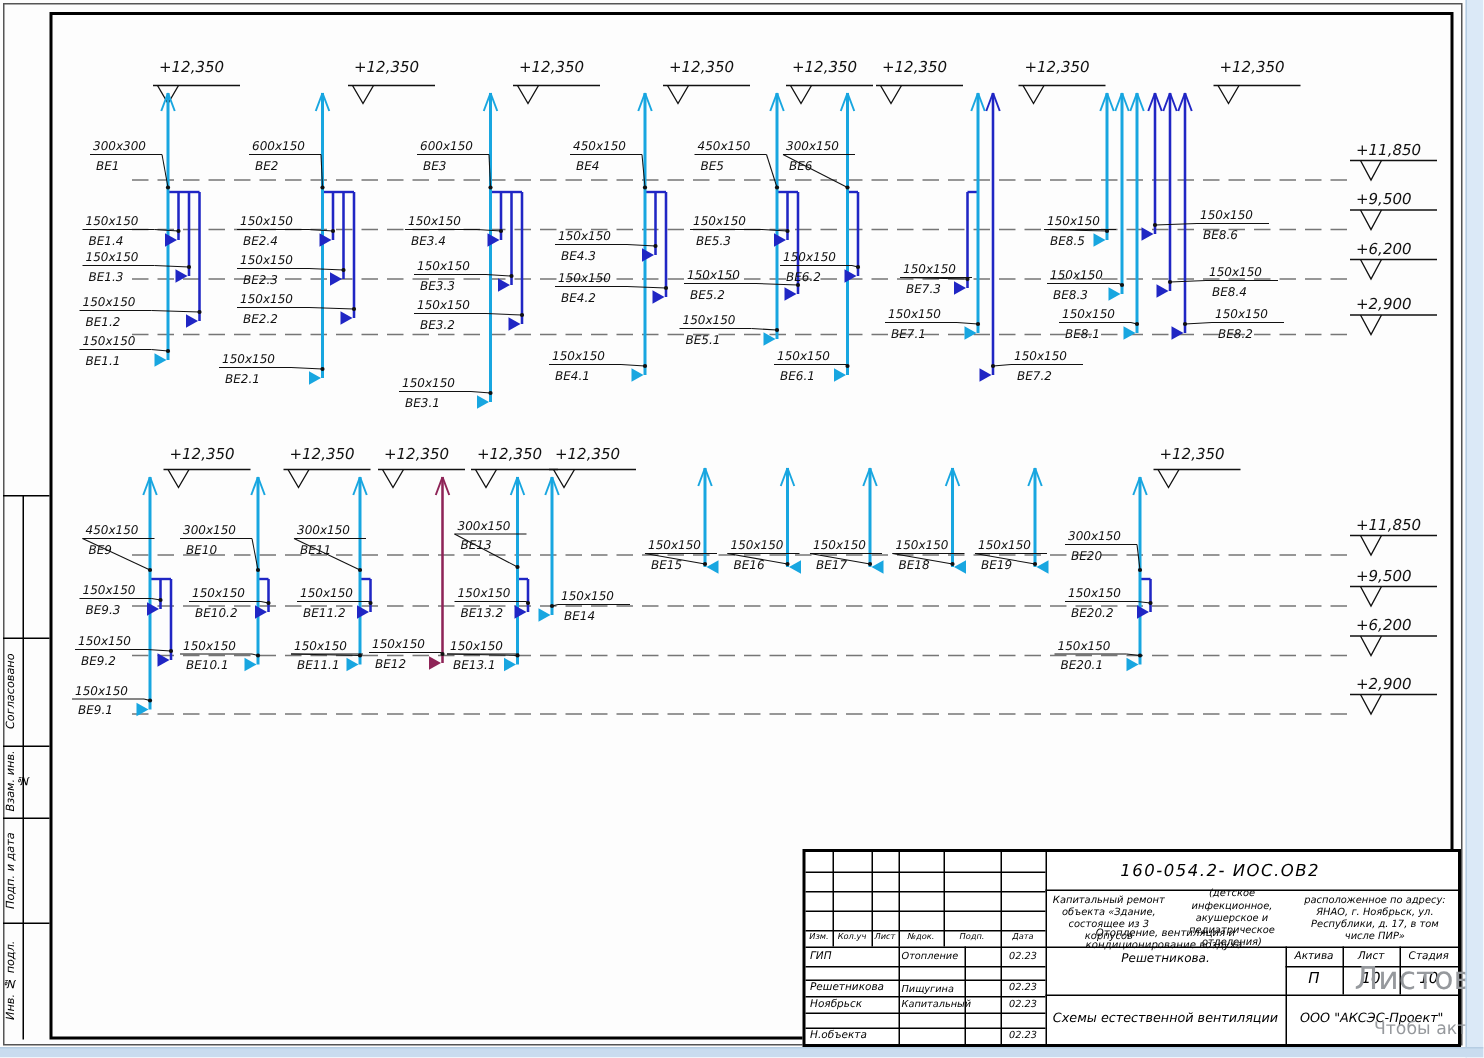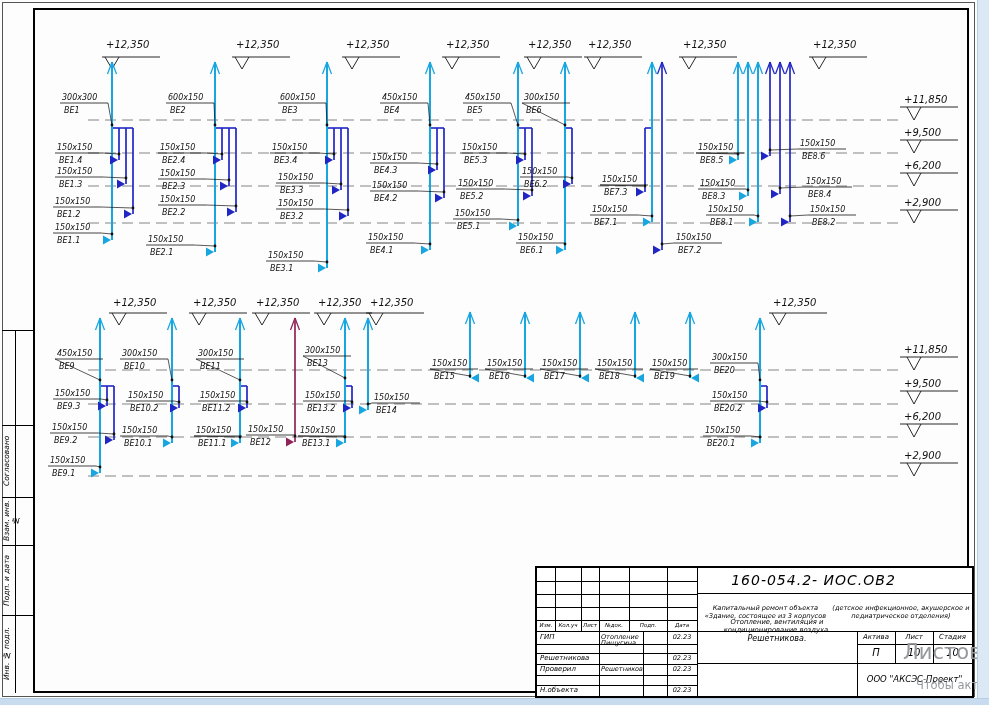--- a/index.html
+++ b/index.html
@@ -607,46 +607,48 @@
     <div class="tbt" style="left:44px;top:52px;width:18px;height:11px;font-size:5.5px">Лист</div>
     <div class="tbt" style="left:62px;top:52px;width:30px;height:11px;font-size:5.5px">№док.</div>
     <div class="tbt" style="left:92px;top:52px;width:38px;height:11px;font-size:5.5px">Подп.</div>
     <div class="tbt" style="left:130px;top:52px;width:30px;height:11px;font-size:5.5px">Дата</div>
 
     <div class="tbt tbl" style="left:3px;top:63px;width:58px;height:13px;font-size:7px">ГИП</div>
     <div class="tbt tbl" style="left:64px;top:63px;width:42px;height:13px;font-size:6.5px">Отопление</div>
     <div class="tbt" style="left:130px;top:63px;width:30px;height:13px;font-size:6.5px">02.23</div>
 
     <div class="tbt tbl" style="left:3px;top:85px;width:58px;height:11px;font-size:7px">Решетникова</div>
-    <div class="tbt tbl" style="left:64px;top:70px;width:42px;height:11px;font-size:6.5px">Пищугина</div>
+    <div class="tbt tbl" style="left:64px;top:86px;width:42px;height:11px;font-size:6.5px">Пищугина</div>
     <div class="tbt" style="left:130px;top:85px;width:30px;height:11px;font-size:6.5px">02.23</div>
 
-    <div class="tbt tbl" style="left:3px;top:96px;width:58px;height:11px;font-size:7px">Проверил</div>
-    <div class="tbt tbl" style="left:64px;top:96px;width:42px;height:11px;font-size:6.5px">Решетников</div>
+    <div class="tbt tbl" style="left:3px;top:96px;width:58px;height:11px;font-size:7px">Ноябрьск</div>
+    <div class="tbt tbl" style="left:64px;top:96px;width:42px;height:11px;font-size:6.5px">Капитальный</div>
     <div class="tbt" style="left:130px;top:96px;width:30px;height:11px;font-size:6.5px">02.23</div>
 
     <div class="tbt tbl" style="left:3px;top:117px;width:58px;height:11px;font-size:7px">Н.объекта</div>
     <div class="tbt tbl" style="left:64px;top:117px;width:42px;height:11px;font-size:6.5px"></div>
     <div class="tbt" style="left:130px;top:117px;width:30px;height:11px;font-size:6.5px">02.23</div>
 
-    <div class="tbt" style="left:160px;top:0;width:233px;height:25px;font-size:14px;letter-spacing:1px">160-054.2- ИОС.ОВ2</div>
+    <div class="tbt" style="left:160px;top:0;width:233px;height:25px;font-size:11px;letter-spacing:1px">160-054.2- ИОС.ОВ2</div>
     <div class="tbt" style="left:162px;top:26px;width:271px;height:36px;font-size:6.6px;flex-direction:row">
       <div>Капитальный ремонт объекта «Здание, состоящее из 3 корпусов</div>
       <div>(детское инфекционное, акушерское и педиатрическое отделения)</div>
+      <div>расположенное по адресу: ЯНАО, г. Ноябрьск, ул. Республики, д. 17, в том числе ПИР»</div>
     </div>
     <div class="tbt" style="left:162px;top:48px;width:156px;height:30px;font-size:6.8px;flex-direction:column">
       <div>Отопление, вентиляция и кондиционирование воздуха.</div>
       <div style="font-size:8px">Решетникова.</div>
     </div>
     <div class="tbt" style="left:320px;top:63px;width:38px;height:13px;font-size:7px">Актива</div>
     <div class="tbt" style="left:358px;top:63px;width:38px;height:13px;font-size:7px">Лист</div>
     <div class="tbt" style="left:396px;top:63px;width:39px;height:13px;font-size:7px">Стадия</div>
     <div class="tbt" style="left:320px;top:76px;width:38px;height:19px;font-size:10px">П</div>
     <div class="tbt" style="left:358px;top:76px;width:38px;height:19px;font-size:10px">10</div>
     <div class="tbt" style="left:396px;top:76px;width:39px;height:19px;font-size:10px">10</div>
+    <div class="tbt" style="left:162px;top:96px;width:156px;height:31px;font-size:8.5px">Схемы естественной вентиляции</div>
     <div class="tbt" style="left:322px;top:96px;width:111px;height:31px;font-size:8.5px">ООО "АКСЭС-Проект"</div>
   </div>
 
   <div class="wm1">Листов</div>
   <div class="wm2">Чтобы акти</div>
 
   <div class="scroll-right"></div>
   <div class="scroll-bottom"></div>
 </div>
 

